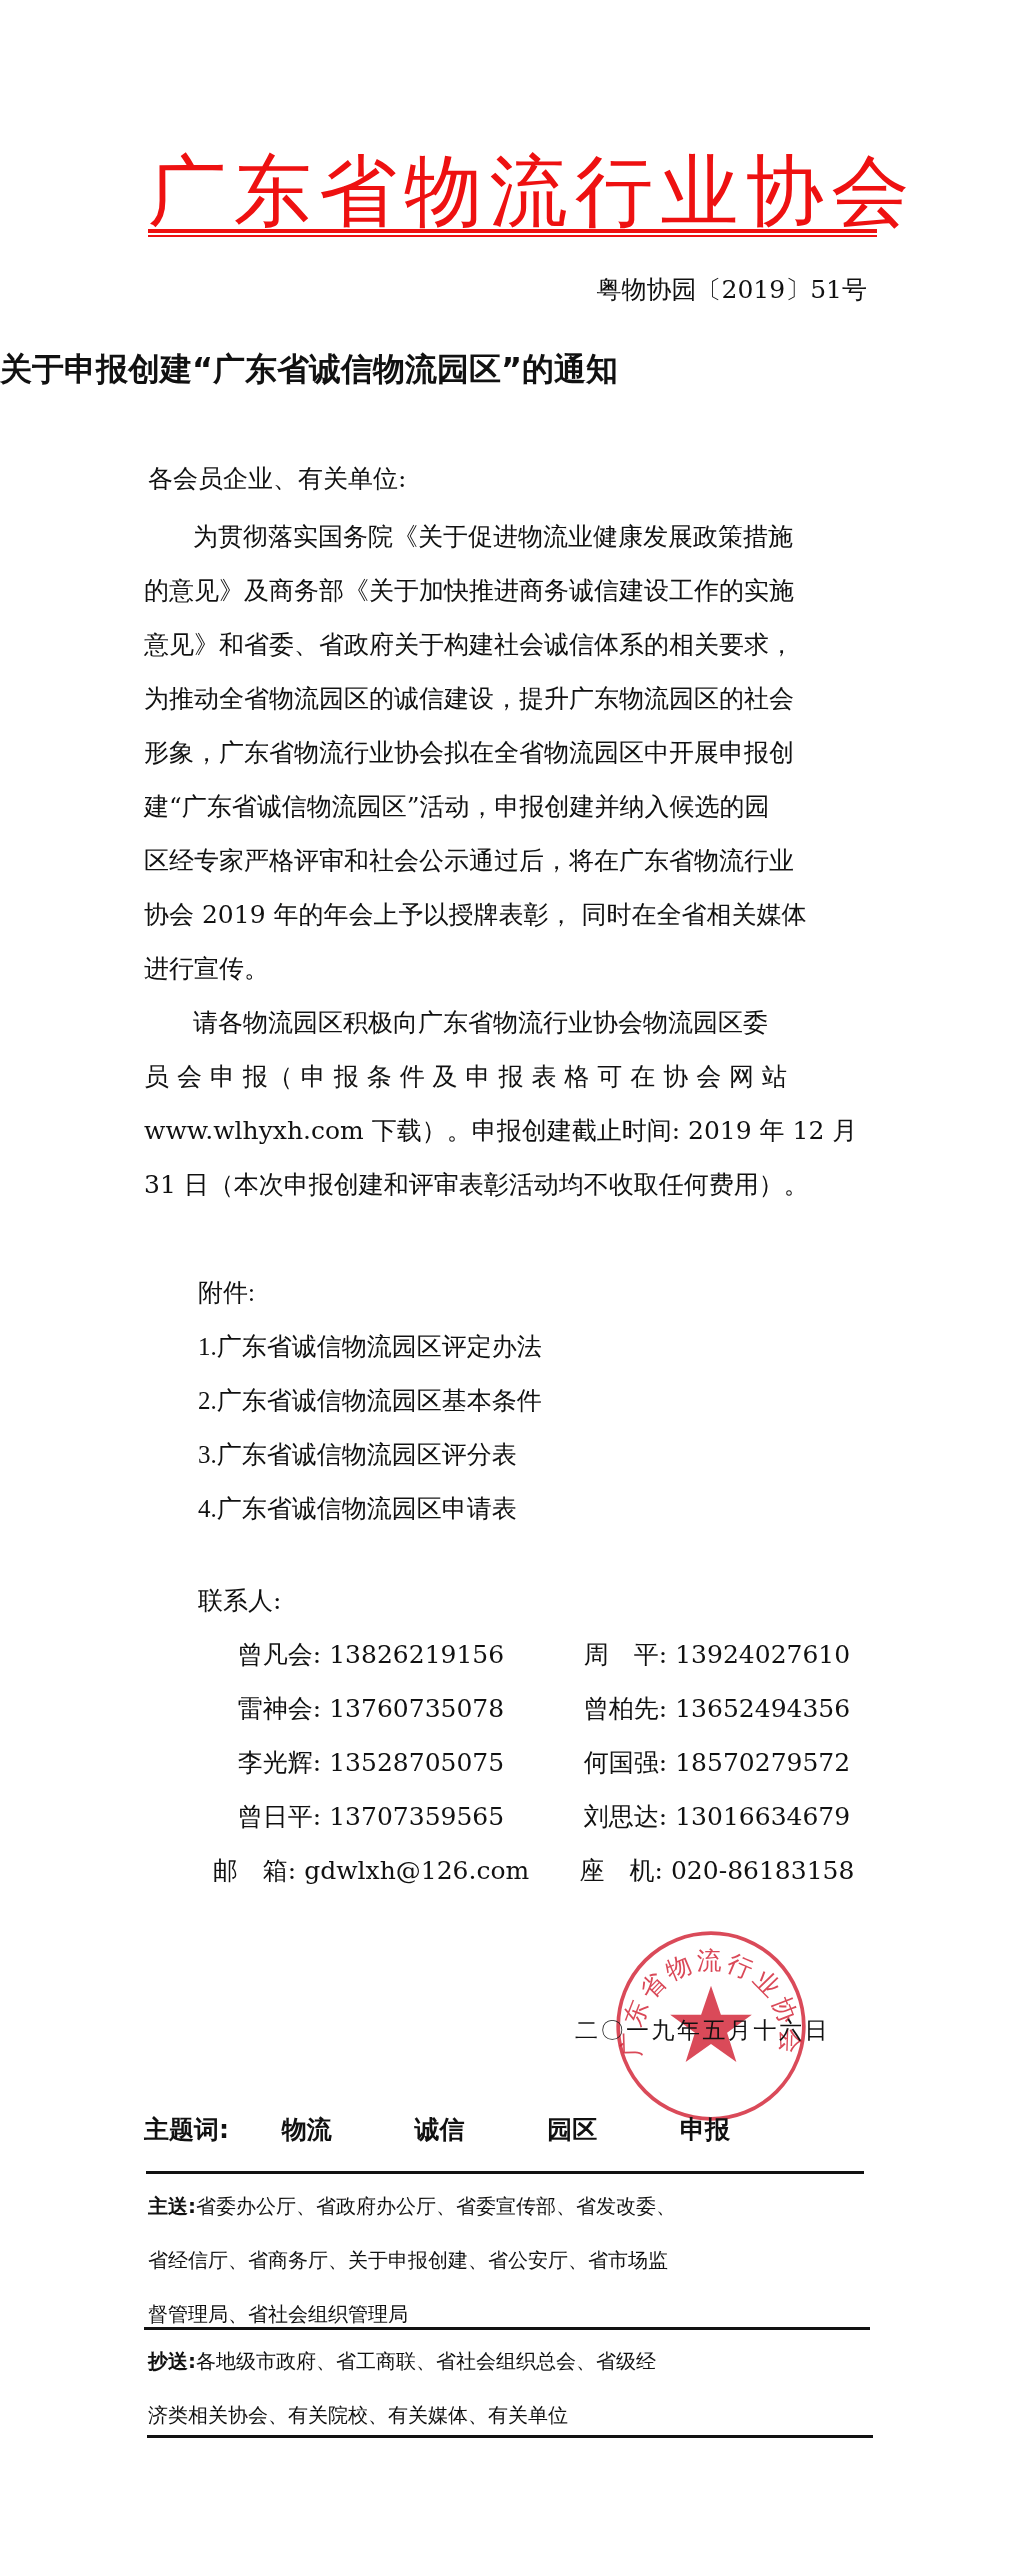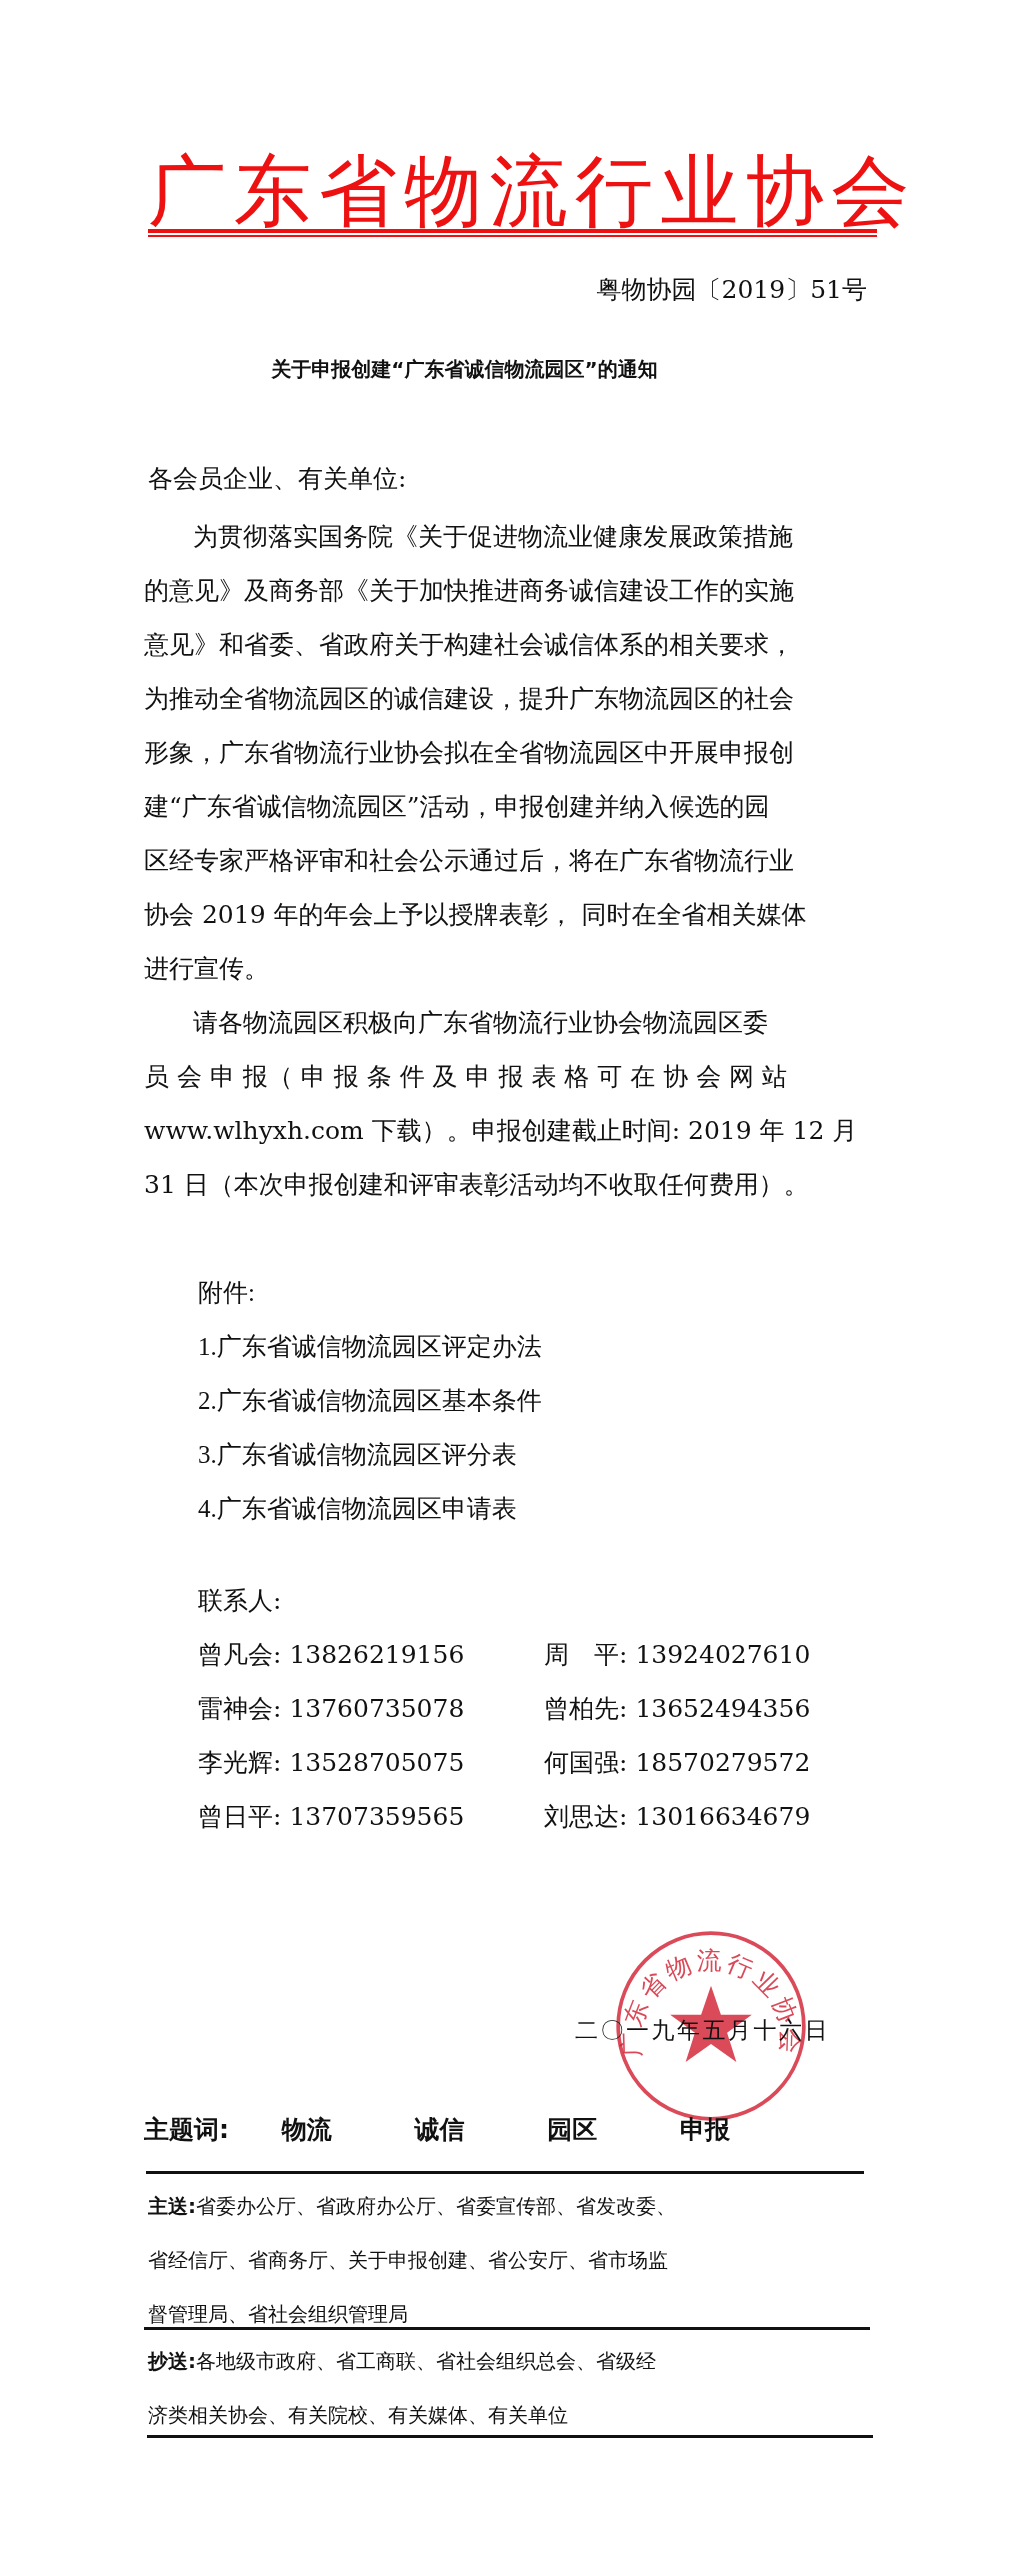--- a/index.html
+++ b/index.html
@@ -5,29 +5,29 @@
   html, body { margin: 0; padding: 0; background: #ffffff; }
   body { width: 1021px; height: 2576px; position: relative; overflow: hidden;
          font-family: "DejaVu Serif", "Liberation Serif", serif; color: #111; }
   .abs { position: absolute; }
   .letterhead { left: 148px; top: 142px; width: 741px; text-align: center;
     font-family: "DejaVu Sans", sans-serif; color: #ee1111; font-size: 78px;
     letter-spacing: 7.4px; line-height: 99px; white-space: nowrap; }
   .redrule1 { left: 148px; top: 229px; width: 729px; height: 4.3px; background: #ee1111; }
   .redrule2 { left: 148px; top: 235px; width: 729px; height: 1.9px; background: #ee1111; }
   .docno { right: 154px; top: 272px; font-size: 25px; line-height: 35px; white-space: nowrap; }
-  .title { left: 0; width: 929px; top: 351px; text-align: center;
-    font-family: "DejaVu Sans", sans-serif; font-weight: bold; font-size: 20px; line-height: 37px; white-space: nowrap; }
+  .title { left: 0; width: 929px; top: 351px; 
+    font-family: "DejaVu Sans", sans-serif; font-weight: bold; font-size: 32px; line-height: 37px; white-space: nowrap; }
   .body { left: 144px; width: 723px; font-size: 25px; line-height: 54px; }
   .p { margin: 4px; text-align: justify; text-align-last: left; }
   .line { white-space: nowrap; display: block; }
   .attach { left: 198px; font-size: 25px; line-height: 54px; font-family: Liberation Serif, serif; }
   .contacts { left: 198px; font-size: 25px; line-height: 54px; }
   .crow { display: flex; white-space: nowrap; }
-  .ccell { width: 346px; }
+  .ccell { width: 346px; text-align: center; }
   .stamp { left: 612px; top: 1927px; width: 198px; height: 198px; }
   .date { left: 575px; top: 2015px; font-family: "DejaVu Sans", sans-serif; font-size: 23px; letter-spacing: 2.5px; white-space: nowrap; }
   .keywords { left: 144px; top: 2111px; font-family: "DejaVu Sans", sans-serif; font-weight: bold; font-size: 25px; line-height: 37px; white-space: nowrap; }
   .kw { margin-right: 30px; padding-left: 44px; }
   .blackrule { height: 2.5px; background: #111; }
   .dist { left: 148px; width: 726px; font-family: "DejaVu Sans", sans-serif; font-size: 20px; line-height: 54px; }
   .dist b { font-weight: bold; }
 </style>
 </head>
 <body>
@@ -80,20 +80,24 @@
     <div class="ccell"><span>曾柏先</span>: <span>13652494356</span></div>
   </div>
   <div class="crow">
     <div class="ccell"><span>李光辉</span>: <span>13528705075</span></div>
     <div class="ccell"><span>何国强</span>: <span>18570279572</span></div>
   </div>
   <div class="crow">
     <div class="ccell"><span>曾日平</span>: <span>13707359565</span></div>
     <div class="ccell"><span>刘思达</span>: <span>13016634679</span></div>
   </div>
+  <div class="crow">
+    <div class="ccell"><span>邮　箱</span>: <span>gdwlxh@126.com</span></div>
+    <div class="ccell"><span>座　机</span>: <span>020-86183158</span></div>
+  </div>
 </div>
 
 <svg class="abs stamp" viewBox="0 0 320 320">
   <defs>
     <path id="sealArc" d="M 55 230 A 115 115 0 1 1 265 230"></path>
   </defs>
   <circle cx="160" cy="160" r="150" fill="none" stroke="#d42a3c" stroke-width="6" opacity="0.85"></circle>
   <text font-family="DejaVu Sans, sans-serif" font-size="40" fill="#d42a3c" opacity="0.85" letter-spacing="6">
     <textPath href="#sealArc" startOffset="50%" text-anchor="middle">广东省物流行业协会</textPath>
   </text>

